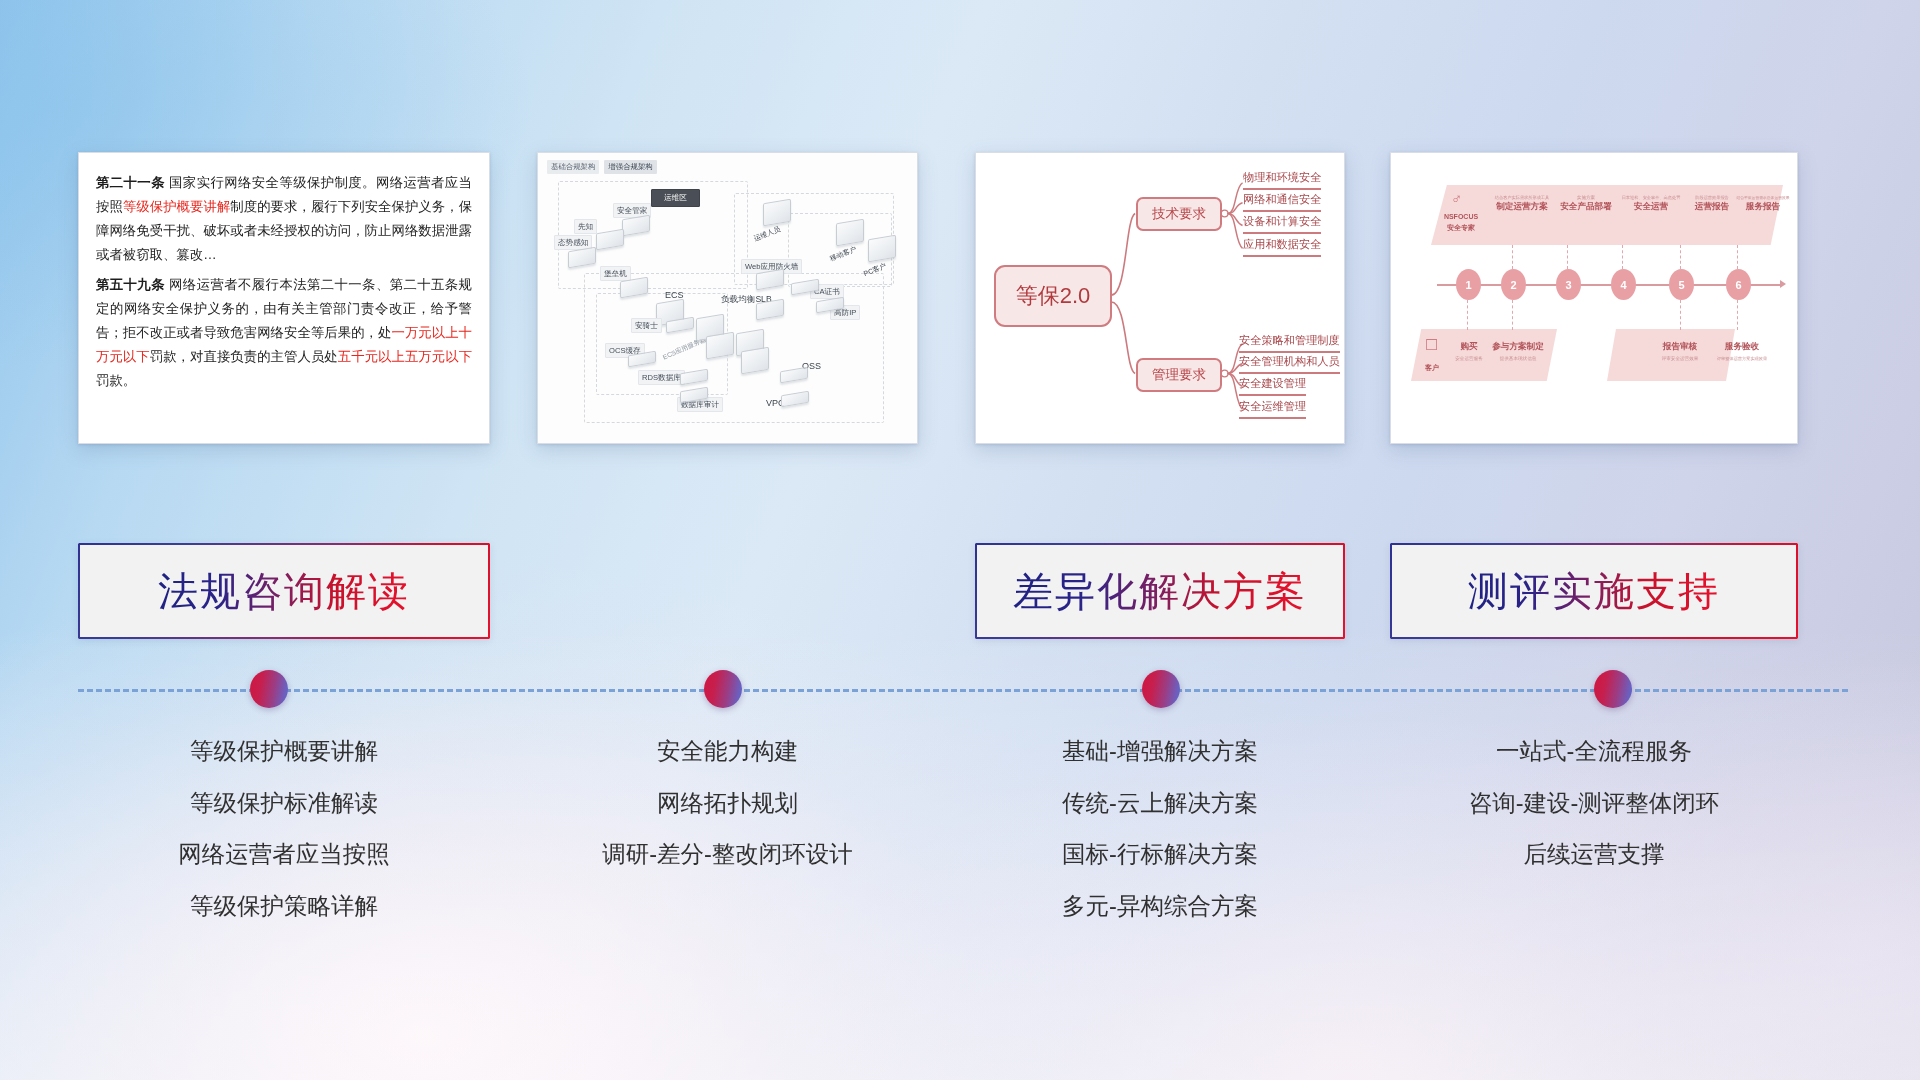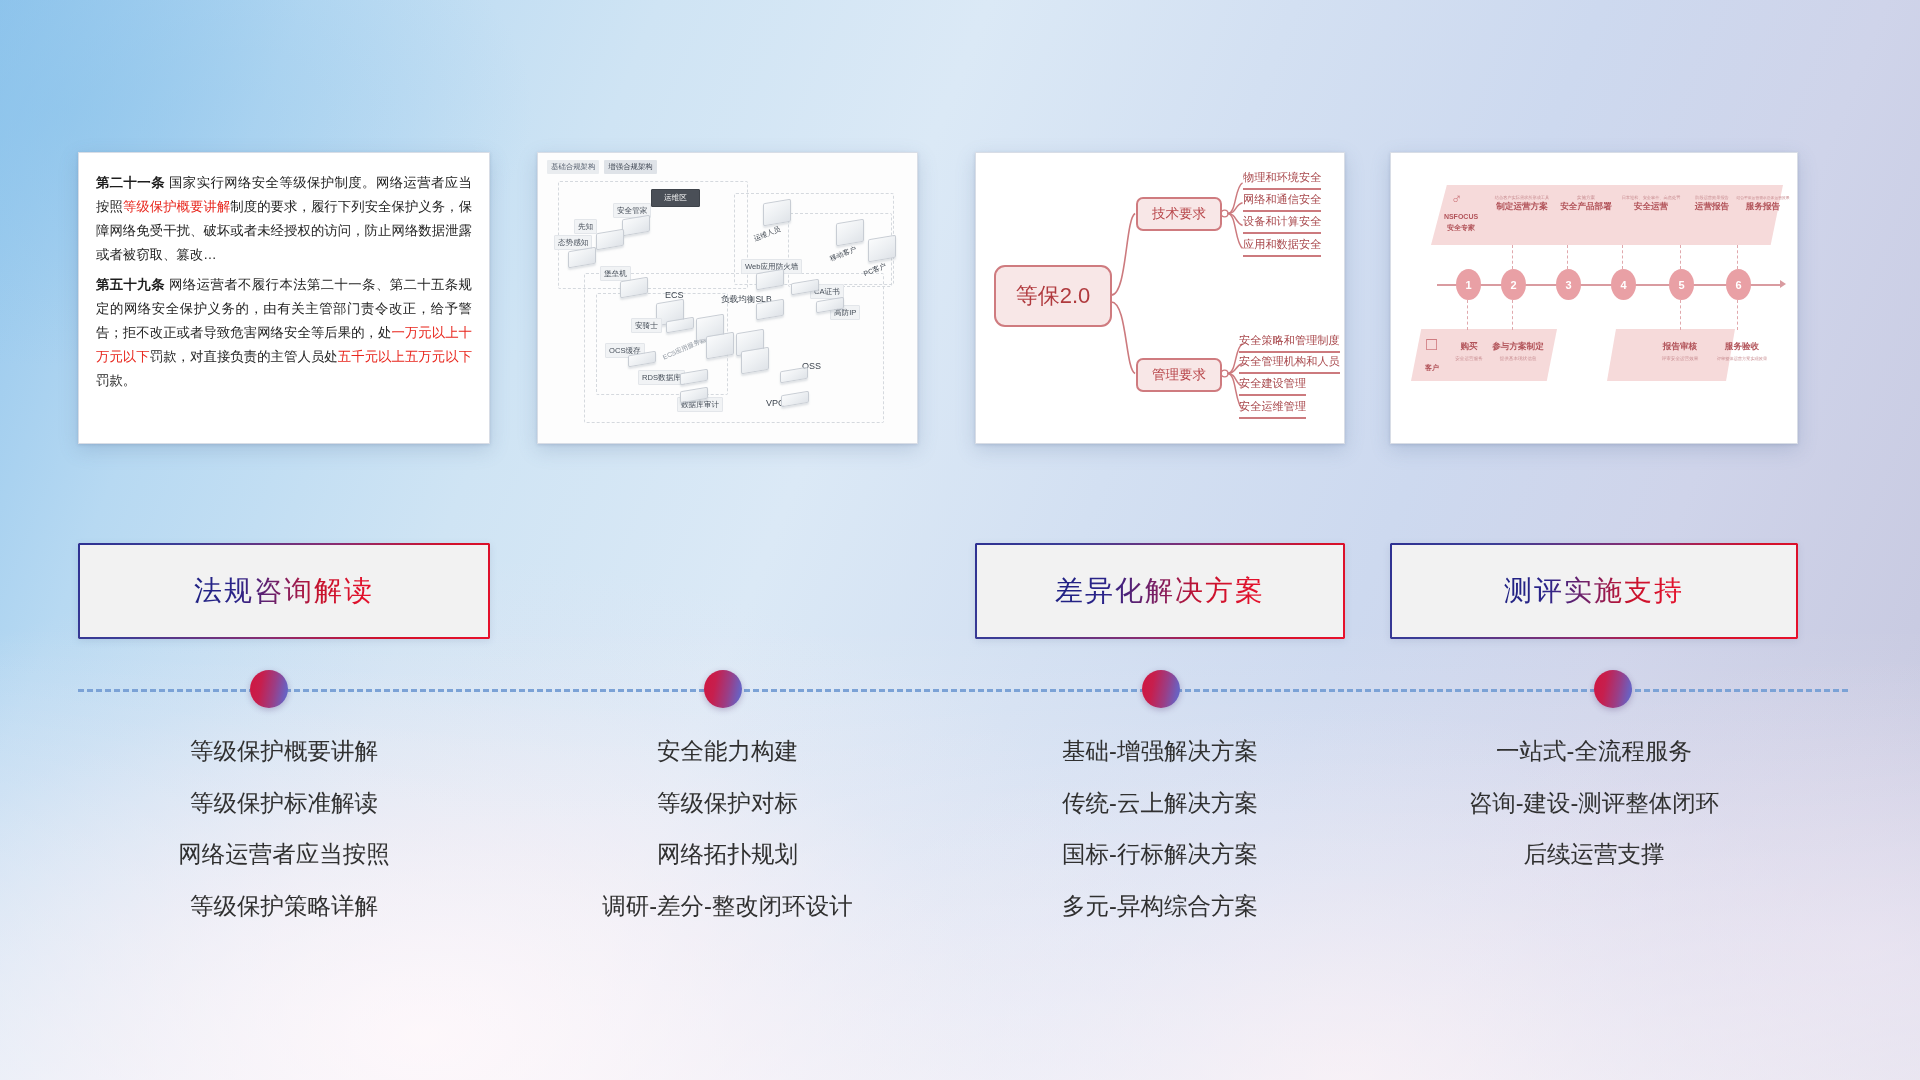--- a/index.html
+++ b/index.html
@@ -163,21 +163,21 @@
     box-shadow: 0 2px 7px rgba(90,110,150,0.15);
   }
   .tbox::before {
     content:""; position:absolute; inset:0; padding:2px; border-radius:1px;
     background: linear-gradient(125deg,#2e3192 0%, #3c3d96 22%, #8a2c70 54%, #d3102a 78%, #e8112c 100%);
     -webkit-mask: linear-gradient(#fff 0 0) content-box, linear-gradient(#fff 0 0);
     -webkit-mask-composite: xor; mask-composite: exclude;
     pointer-events:none;
   }
   .tbox .ttext {
-    position:relative; font-size:28px; font-weight:400; letter-spacing:2px;
+    position:relative; font-size:40px; font-weight:400; letter-spacing:2px;
     background: linear-gradient(to right,#1f2183 0%, #2b2489 24%, #7b1f63 48%, #c7122c 70%, #e8112c 100%);
     -webkit-background-clip:text; background-clip:text; color:transparent;
     white-space:nowrap;
   }
   .tb1 { left:78px;   width:412px; }
   .tb2 { left:537px;  width:381px; }
   .tb3 { left:975px;  width:370px; }
   .tb4 { left:1390px; width:408px; }
 
   
@@ -476,21 +476,20 @@
 
   <div class="cols">
     <div class="col col1">
       <div class="item">等级保护概要讲解</div>
       <div class="item">等级保护标准解读</div>
       <div class="item">网络运营者应当按照</div>
       <div class="item">等级保护策略详解</div>
     </div>
     <div class="col col2">
       <div class="item">安全能力构建</div>
-      <div class="item">等级保护对标</div>
       <div class="item">网络拓扑规划</div>
       <div class="item">调研-差分-整改闭环设计</div>
     </div>
     <div class="col col3">
       <div class="item">基础-增强解决方案</div>
       <div class="item">传统-云上解决方案</div>
       <div class="item">国标-行标解决方案</div>
       <div class="item">多元-异构综合方案</div>
     </div>
     <div class="col col4">

